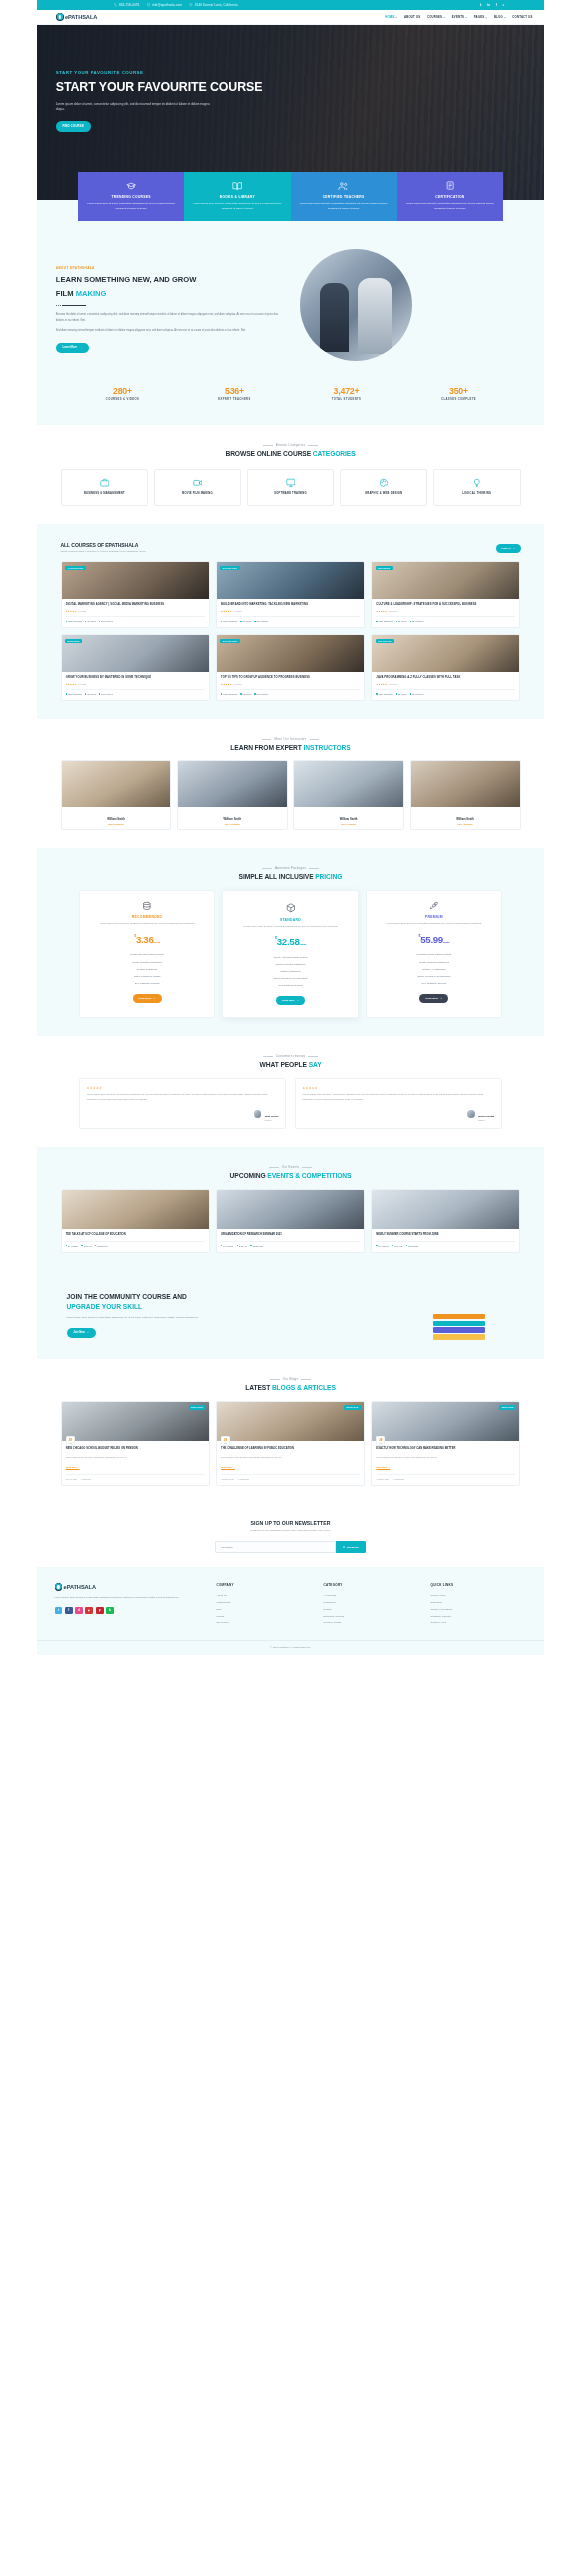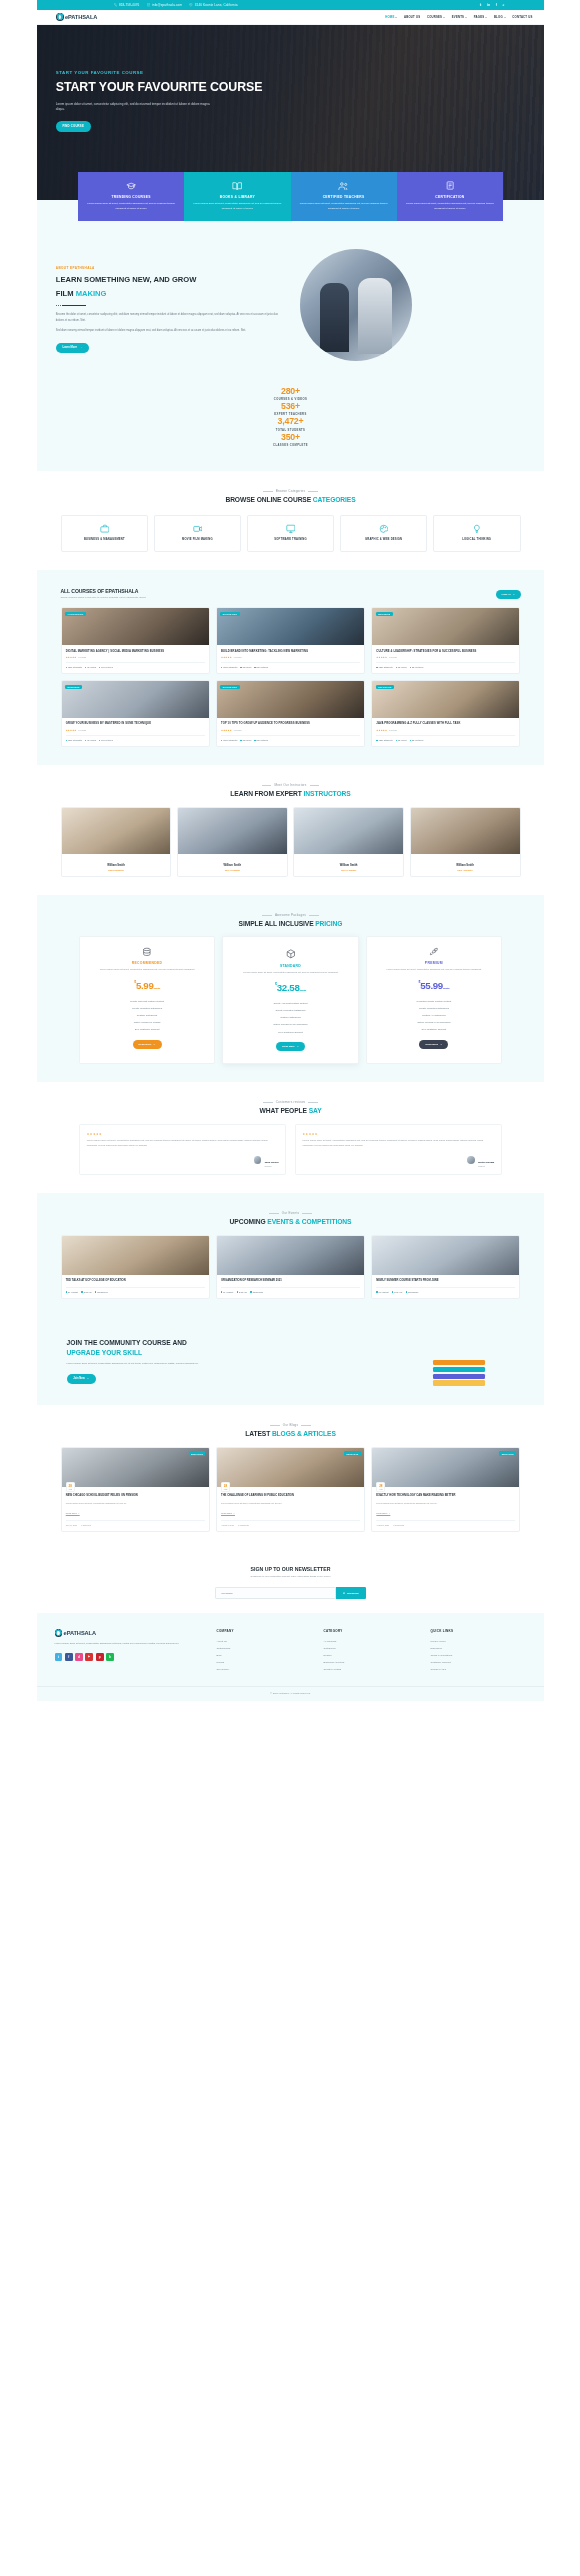--- a/index.html
+++ b/index.html
@@ -114,21 +114,21 @@
   .about-r { width: 121px; height: 121px; position:relative; }
   .about-img {
     width:112px;height:112px;border-radius:50%;overflow:hidden;
     background: linear-gradient(140deg,#c9d3dd 0%, #8fa2b5 30%, #6d7f93 55%, #aab8c6 80%, #dfe6ec 100%);
     position:relative;
   }
   .about-img:before{content:'';position:absolute;left:18%;top:30%;width:26%;height:62%;background:linear-gradient(180deg,#3c4a5c,#222b38);border-radius:11px 11px 0 0;}
   .about-img:after{content:'';position:absolute;left:52%;top:26%;width:30%;height:68%;background:linear-gradient(180deg,#e0e6eb,#9aa8b6);border-radius:12px 12px 0 0;}
 
   
-  .counters { display:flex; width:448px; margin: 15.7px auto 0; flex-direction: column; }
+  .counters { display:flex; width:448px; margin: 15.7px auto 0; }
   .ctr { flex:1; text-align:center; }
   .ctr .n { font-size: 8.8px; font-weight:800; color:#f0941f; letter-spacing:-0.2px;}
   .ctr .l { font-size:2.7px; font-weight:700; color:#4a5a66; letter-spacing:0.4px; margin-top:2.4px;}
 
   
   .cats { display:flex; gap:5.4px; width:460px; margin: 12px auto 0; }
   .cat {
     flex:1; background:#fff; border:0.6px solid #e9eff2; border-radius:1.8px;
     padding: 7.9px 3.6px 8.5px; text-align:center;
   }
@@ -694,21 +694,21 @@
       <div class="plan rec">
         <div class="pi">
             <svg width="9.7" height="9.7" viewBox="0 0 24 24" fill="none" stroke="#3b4252" stroke-width="1.5">
               <ellipse cx="12" cy="6" rx="8" ry="3"></ellipse>
               <path d="M4 6v12c0 1.7 3.6 3 8 3s8-1.3 8-3V6"></path>
               <path d="M4 12c0 1.7 3.6 3 8 3s8-1.3 8-3"></path>
             </svg>
           </div>
         <h4>RECOMMENDED</h4>
         <p class="d">Lorem ipsum dolor sit amet, consectetur adipiscing elit, sed do eiusmod tempor incididunt</p>
-        <div class="amt"><span class="cur">$</span><span class="big">5.99</span><span class="per">/Month</span></div>
+        <div class="amt"><span class="cur">$</span><span class="big">3.36</span><span class="per">/Month</span></div>
         <ul>
           <li>Create and host custom content</li>
           <li>Create Unlimited Catagories</li>
           <li>Custom Categories</li>
           <li>Native courses in english</li>
           <li>24/7 Customer Support</li>
         </ul>
         <button class="pbtn">
             <span>Read More</span>
             <span>→</span>

